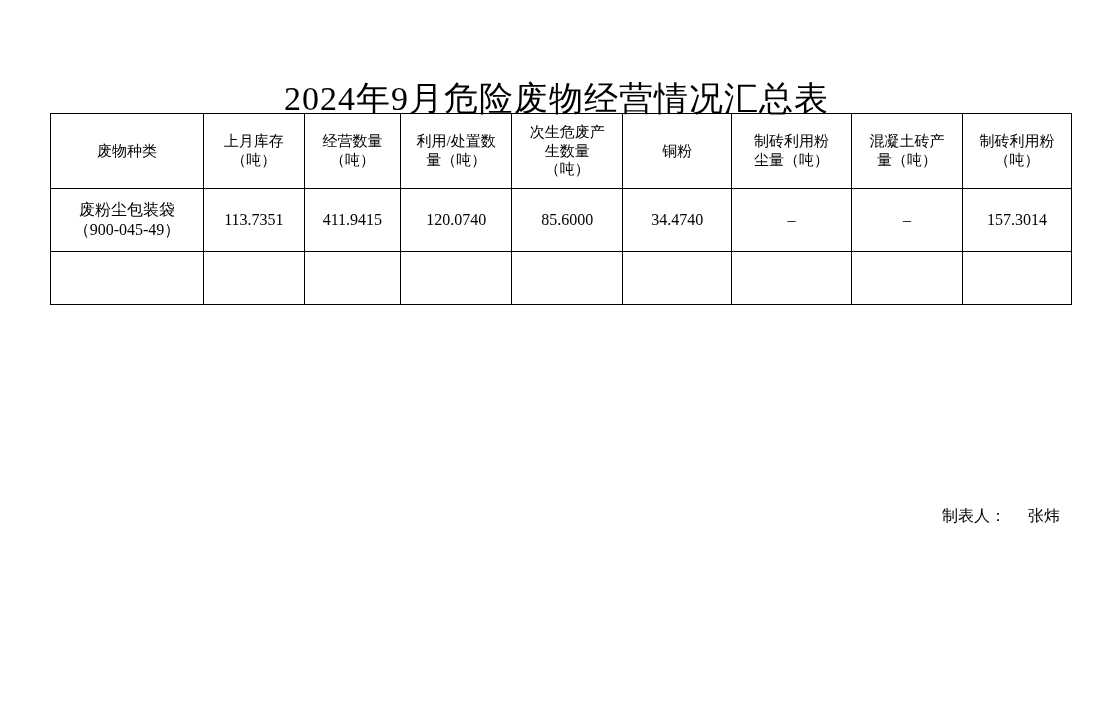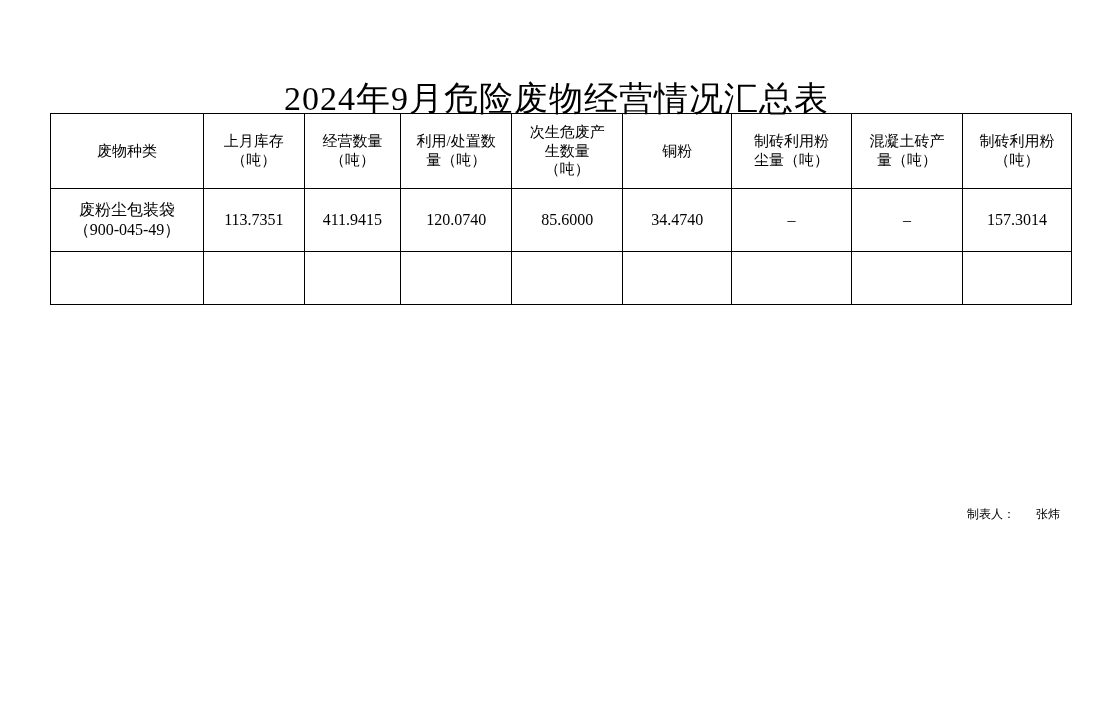--- a/index.html
+++ b/index.html
@@ -72,21 +72,21 @@
   }
   .dash {
     font-size: 16px;
   }
   .signature {
     position: absolute;
     top: 506px;
     left: 0;
     width: 1060px;
     text-align: right;
-    font-size: 12px;
+    font-size: 16px;
     font-family: "Liberation Serif", "DejaVu Serif", serif;
   }
   .signature .label { margin-right: 18px; }
   .col-cat   { width: 146px; }
   .col-a     { width: 96px; }
   .col-b     { width: 92px; }
   .col-c     { width: 106px; }
   .col-d     { width: 106px; }
   .col-e     { width: 104px; }
   .col-f     { width: 114px; }

